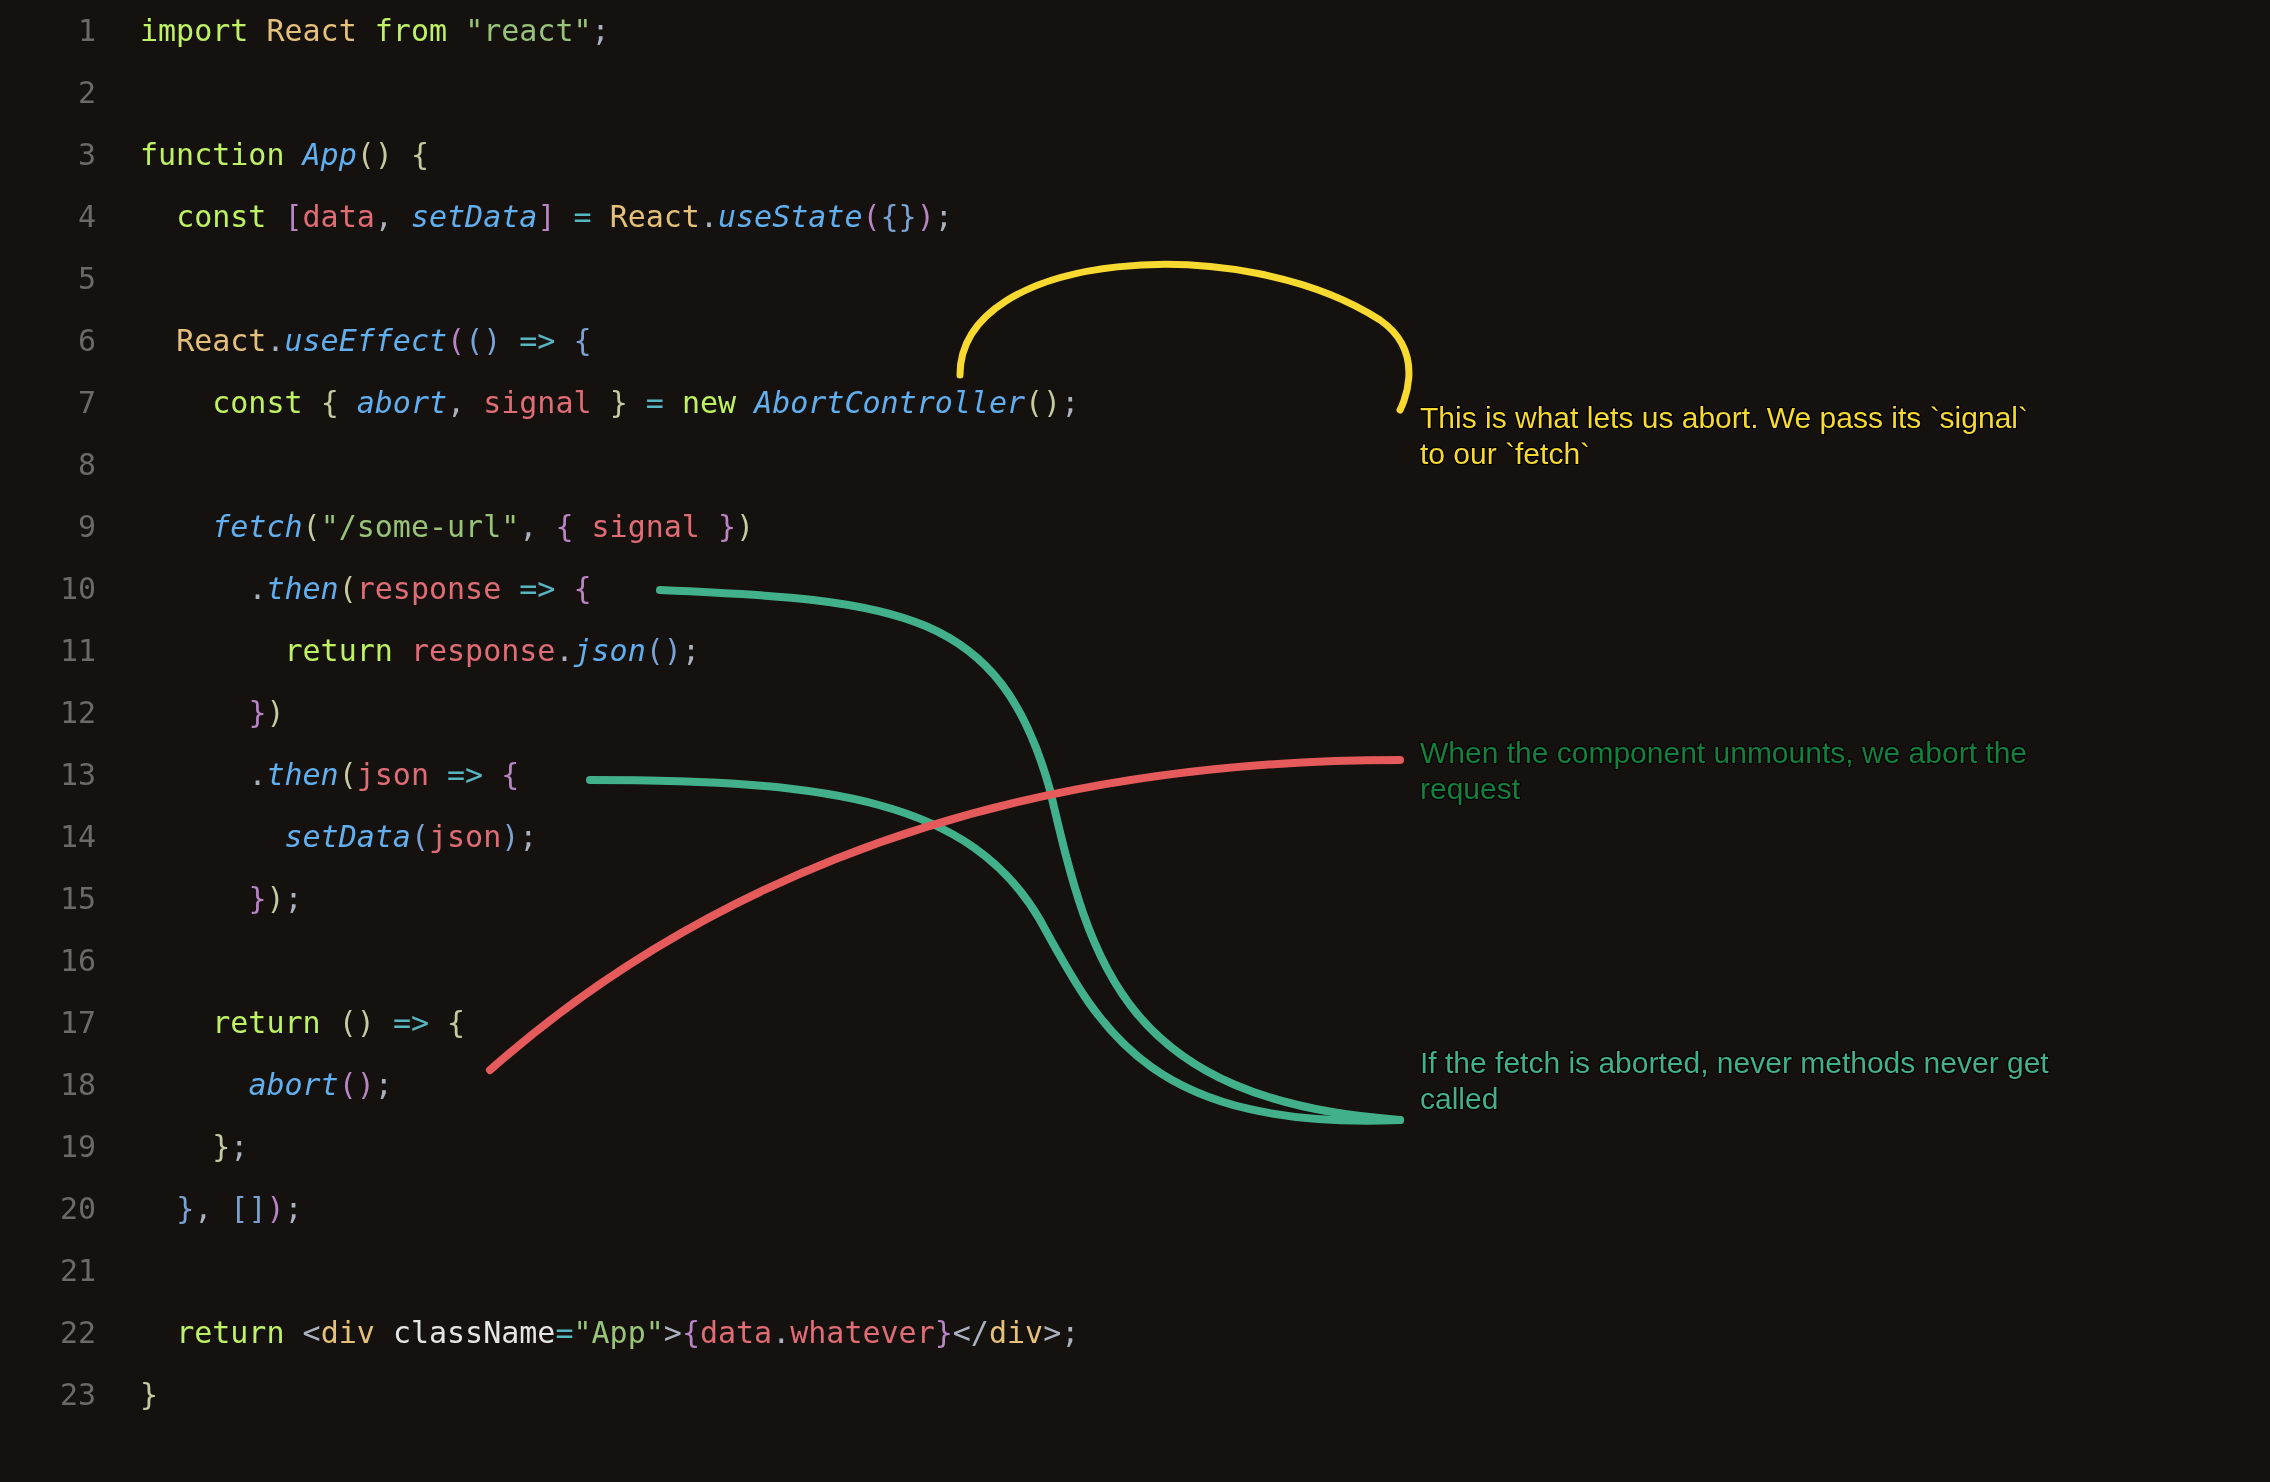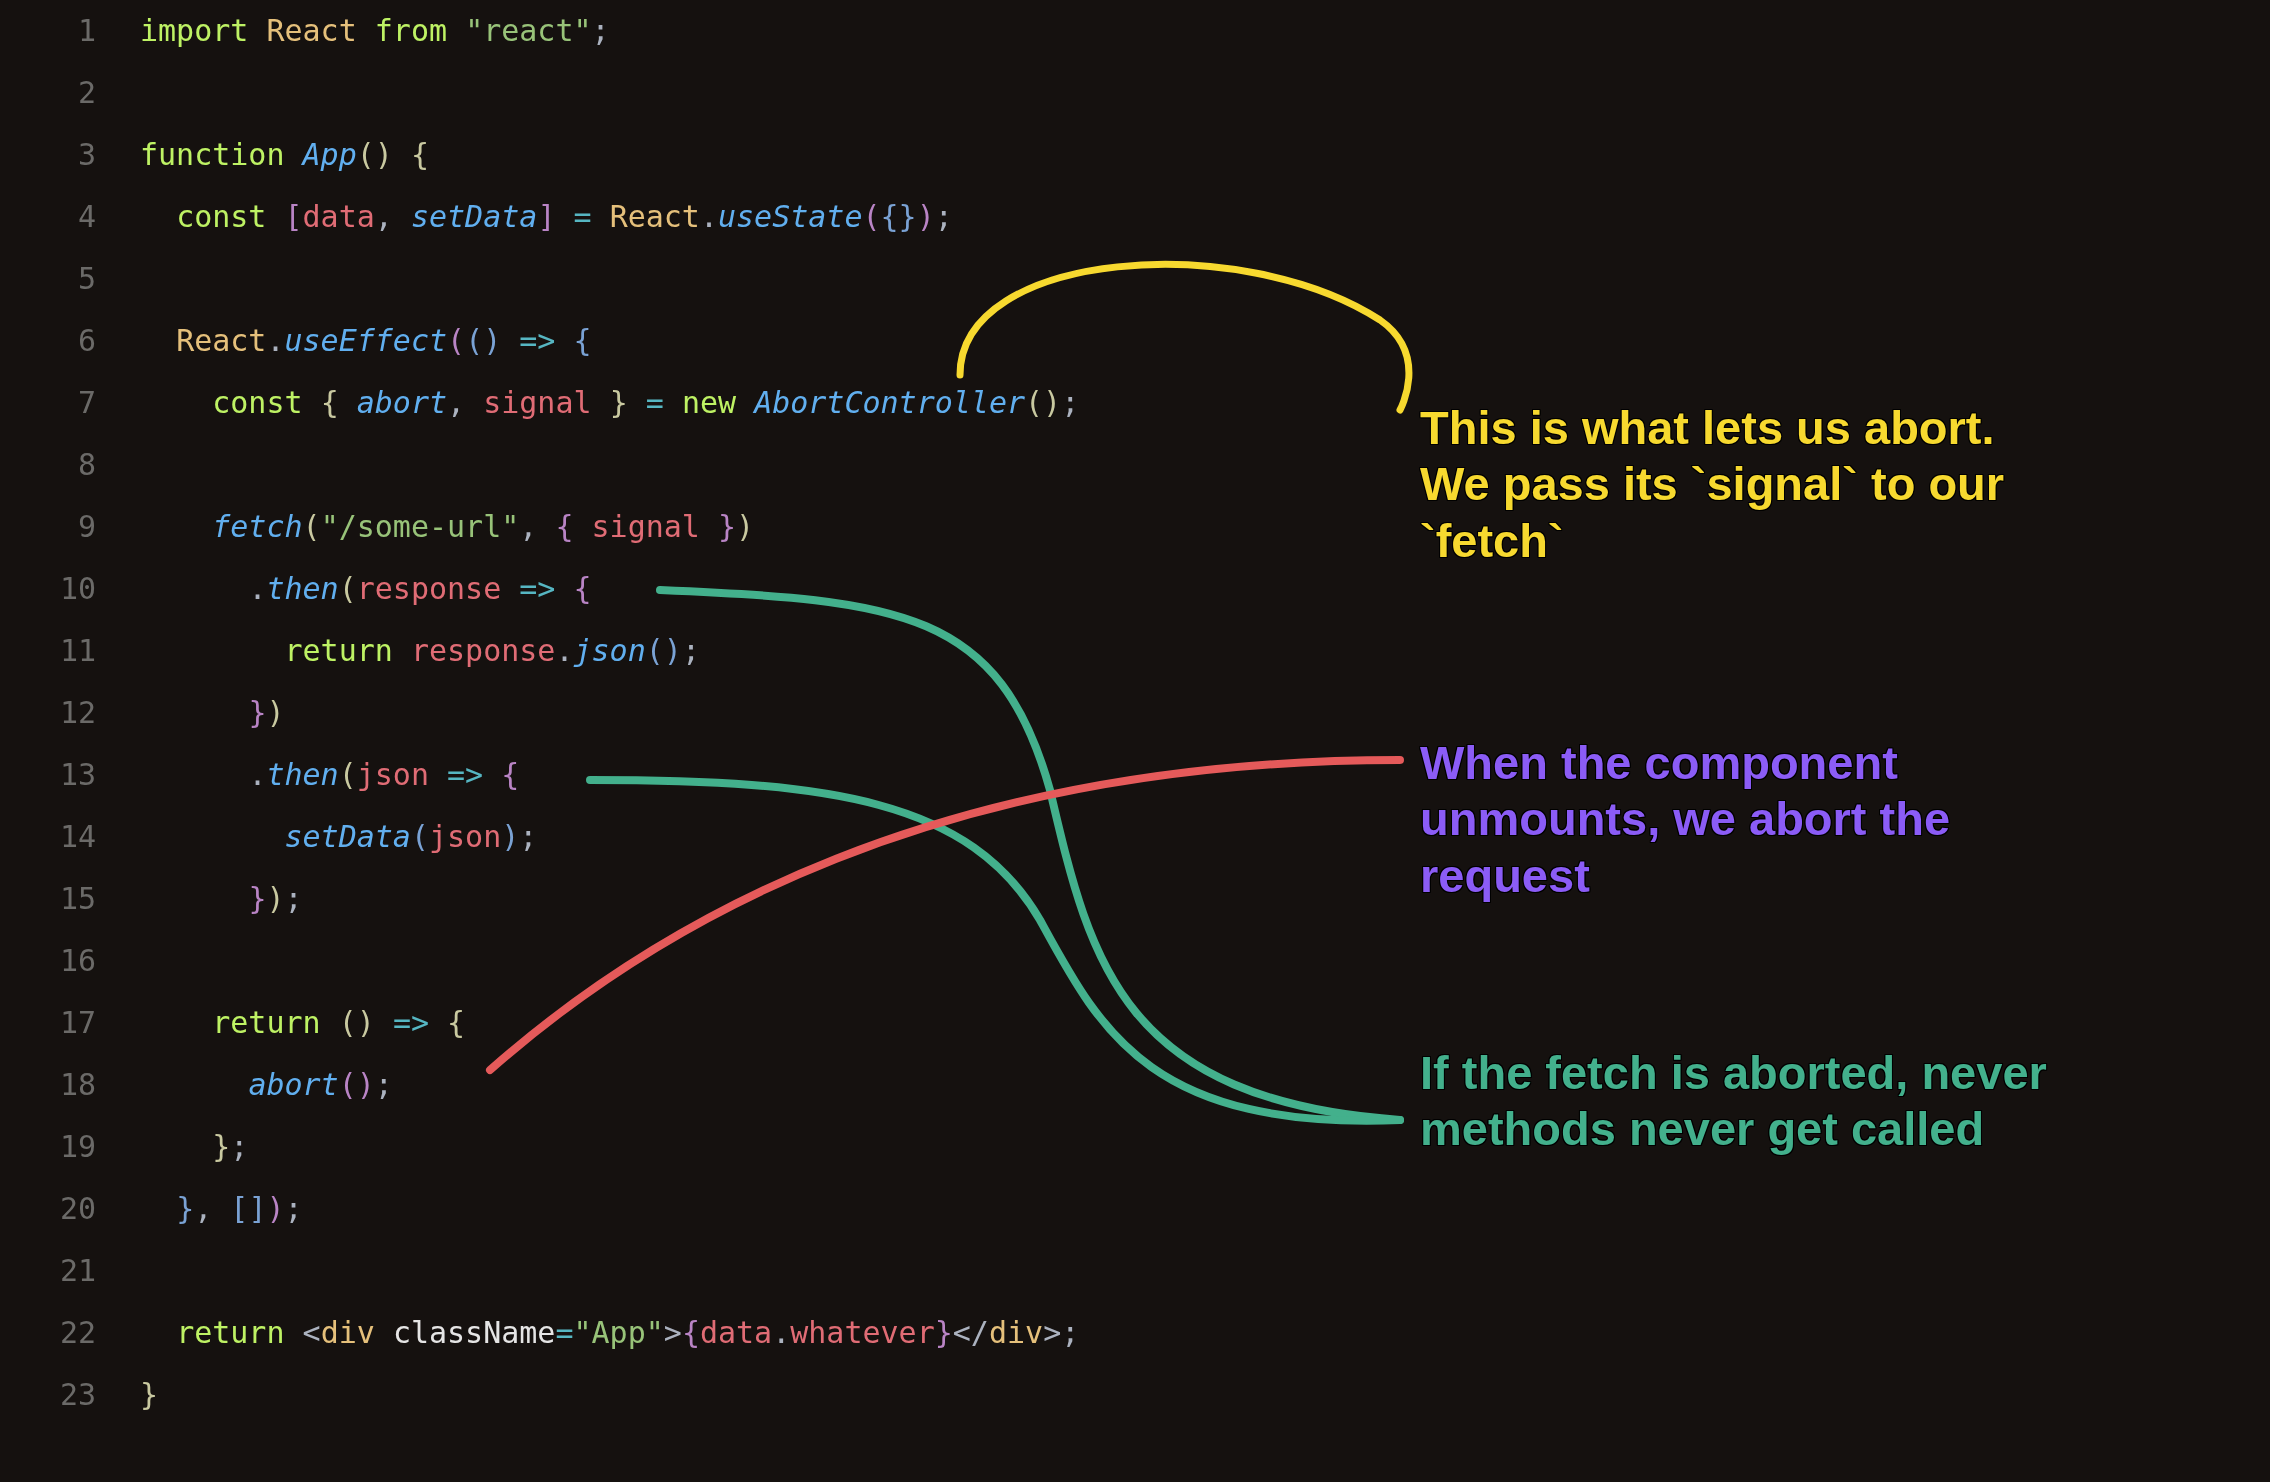--- a/index.html
+++ b/index.html
@@ -49,28 +49,28 @@
   .punct { color: #abb2bf; }
   .id    { color: #e5c07b; margin-top: 30px; }
   .paren { color: #c9c9a0; }
   .paren2{ color: #b984c5; }
   .paren3{ color: #7aa2d4; }
   .attr  { color: #e5e5e5; }
 
   .annotation {
     position: absolute;
     font-family: -apple-system, BlinkMacSystemFont, "Segoe UI", "Helvetica Neue", Arial, sans-serif;
-    font-weight: 700;
-    font-size: 47px;
+    font-weight: 400;
+    font-size: 30px;
     line-height: 1.2;
     text-shadow: -1px -1px 0 #000, 1px -1px 0 #000, -1px 1px 0 #000, 1px 1px 0 #000,
                  0 -1px 0 #000, 0 1px 0 #000, -1px 0 0 #000, 1px 0 0 #000;
   }
   .ann-yellow { color: #f7d92f; }
-  .ann-red    { color: #8b5cf6; }
+  .ann-red    { color: #15803d; }
   .ann-green  { color: #43b08c; }
 
   svg.overlay {
     position: absolute;
     left: 0;
     top: 0;
     width: 2270px;
     height: 1482px;
     pointer-events: none;
   }

